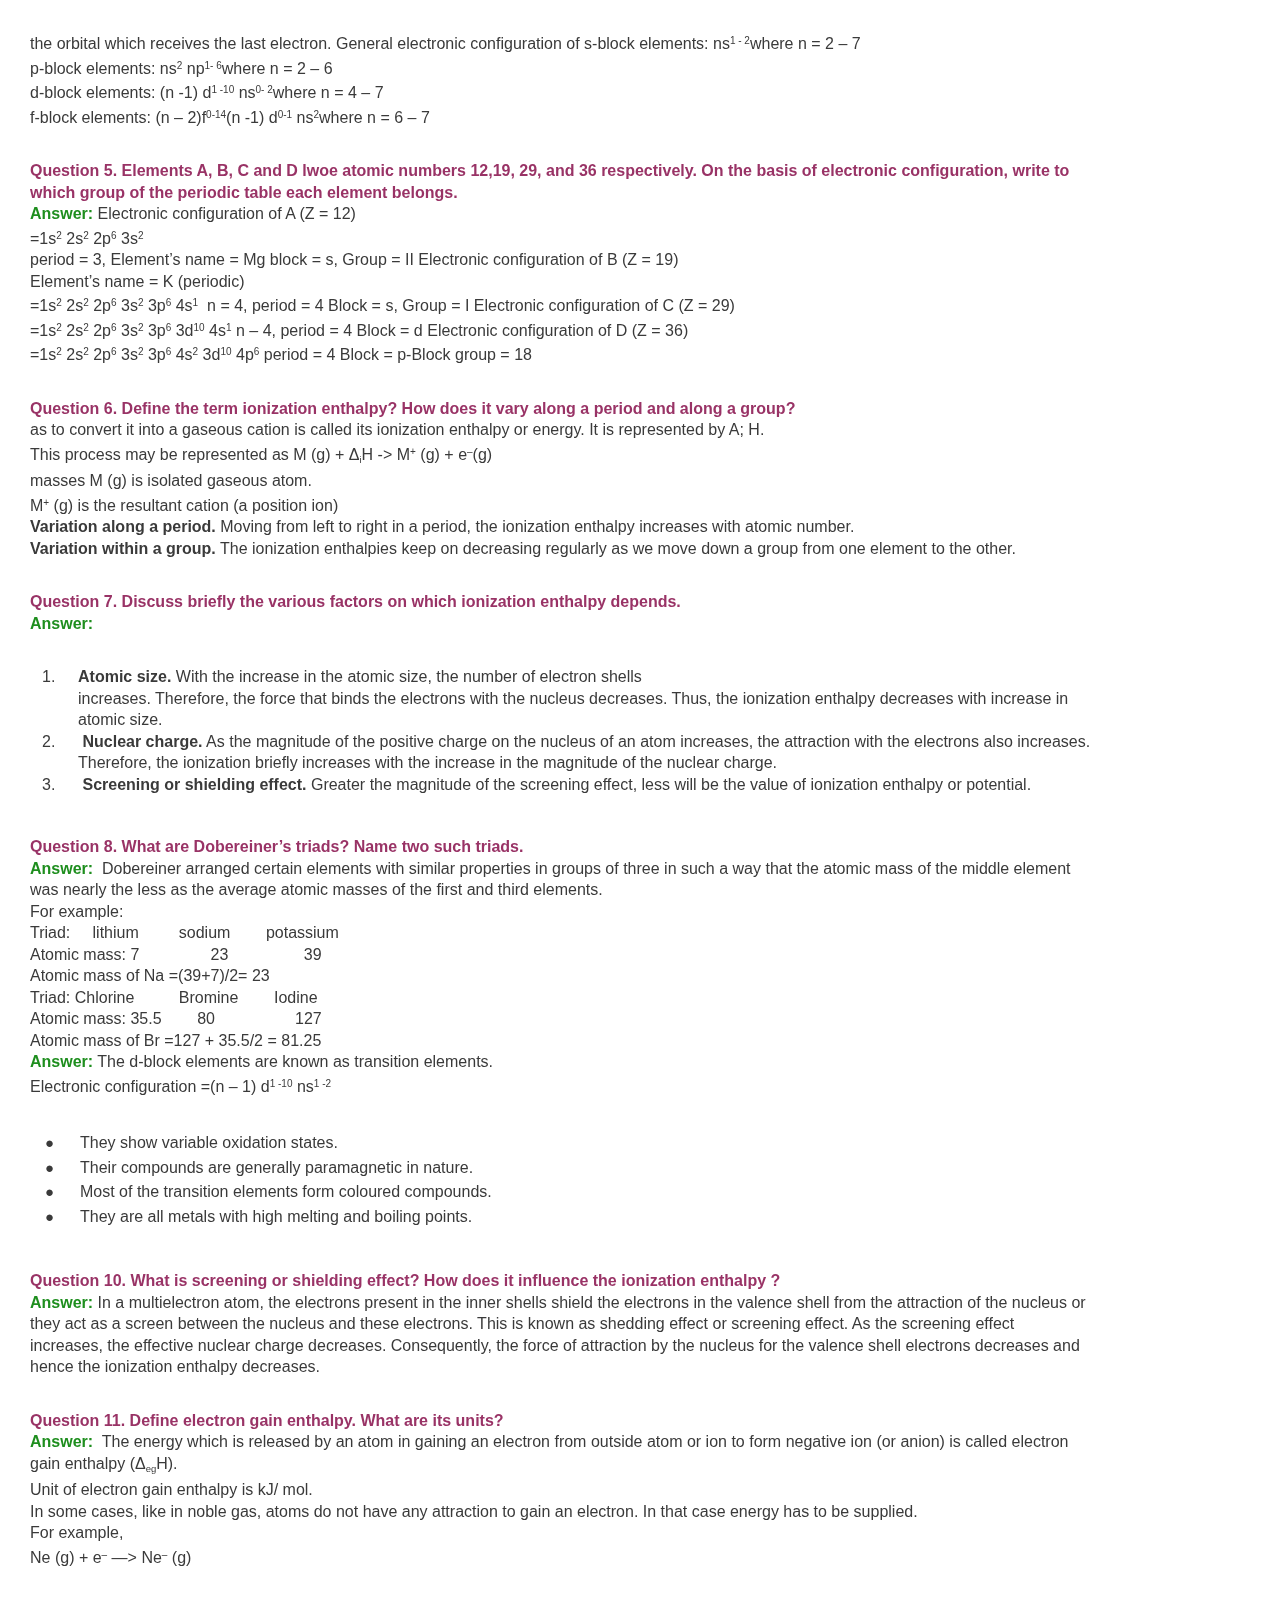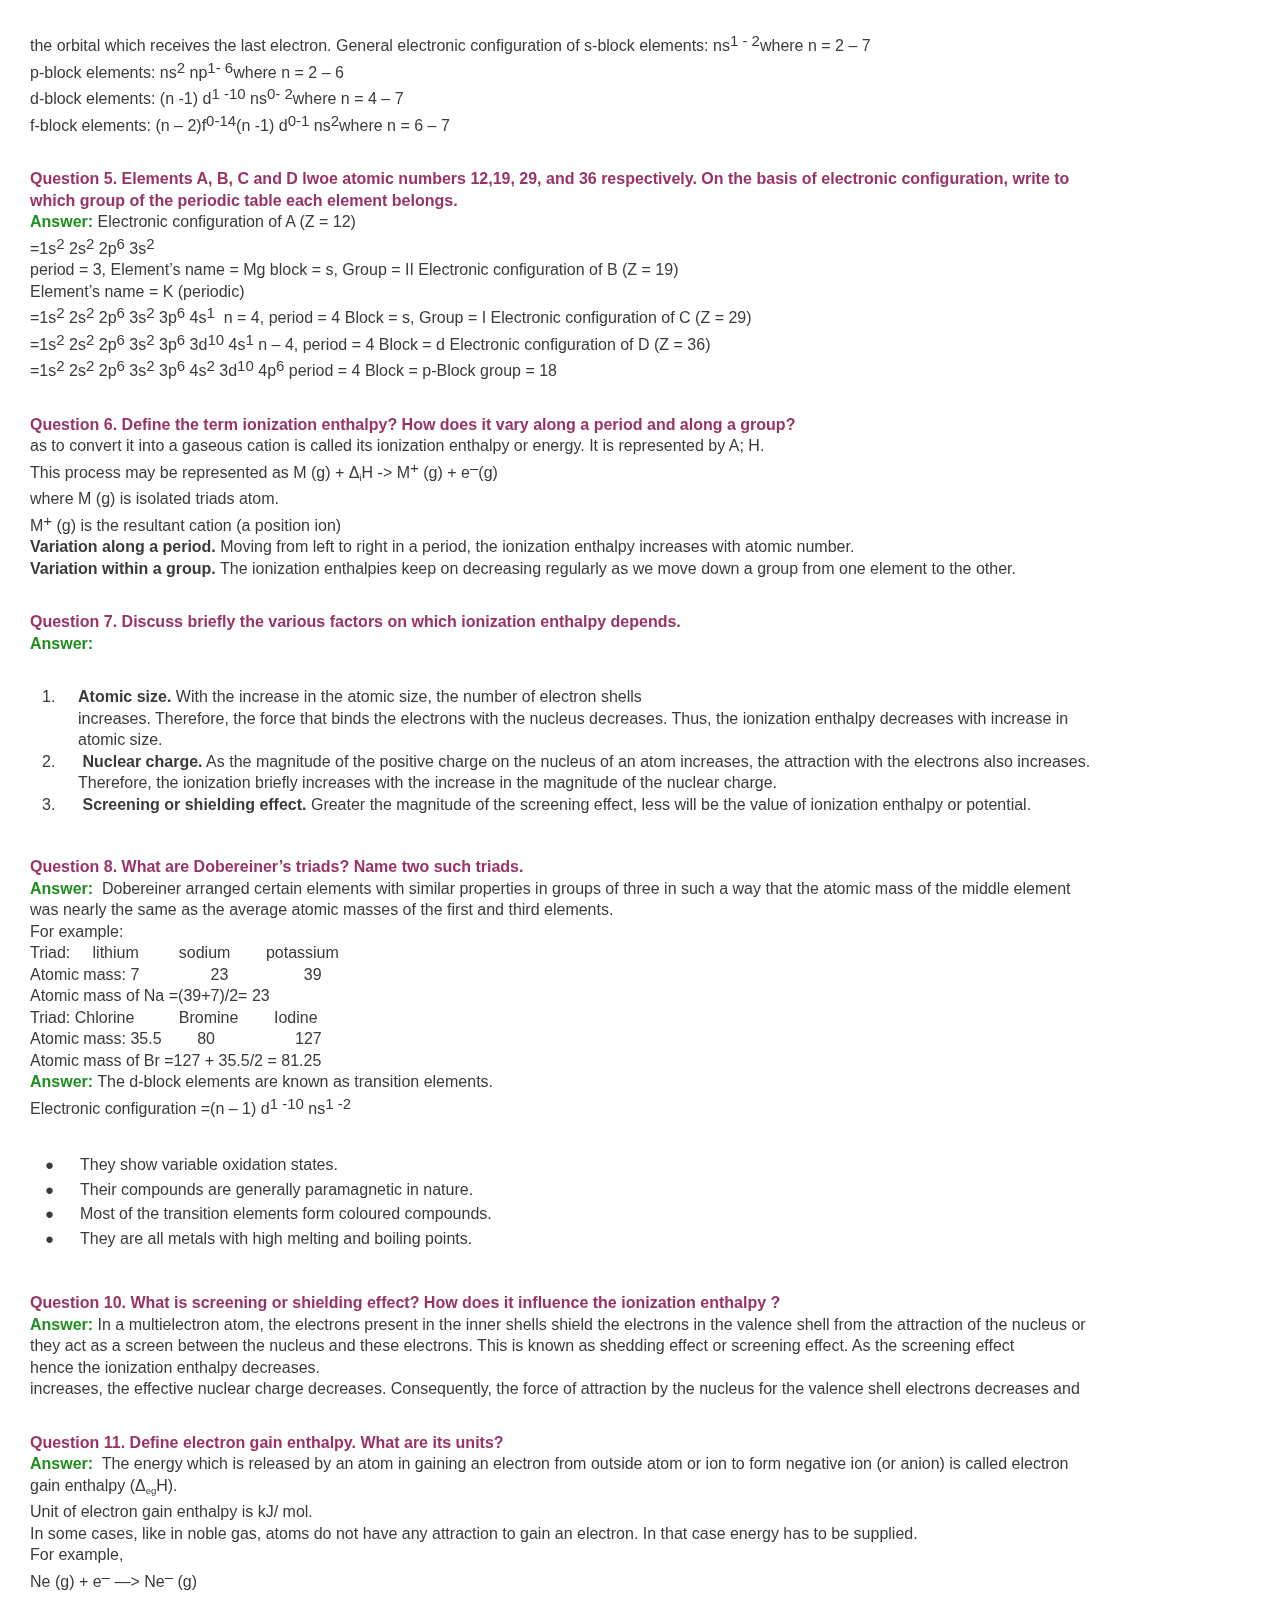--- a/index.html
+++ b/index.html
@@ -12,21 +12,21 @@
   body{
     width:1275px;height:1624px;overflow:hidden;background:var(--bg);
     font-family:"Liberation Sans","DejaVu Sans",sans-serif;
     font-size:16px;color:var(--body-color);
   }
   #doc{padding:30px 0 0 30px;}
   .line{white-space:pre;line-height:21.5px;min-height:21.5px;}
   .type-question .line{font-weight:bold;color:var(--q-color);}
   b{font-weight:bold;}
   .answer-label{color:var(--a-color);font-weight:bold;}
-  .sup{font-size:15px;vertical-align:5px;letter-spacing:0;margin-top:9px;}
+  .sup{font-size:10px;vertical-align:5px;letter-spacing:0;margin-top:9px;}
   .sub{font-size:9.5px;vertical-align:-3px;letter-spacing:0;}
   
   .block-question-5,.block-question-6,.block-question-7,.block-question-9,.block-question-11{margin-top:32px;}
   .block-question-8,.block-question-10{margin-top:41px;}
   .block-factors-list{margin-top:32px;}
   .block-characteristics-list{margin-top:34px;}
   
   .oli{position:relative;padding-left:48px;}
   .oli .num{position:absolute;left:12px;top:0;line-height:21.5px;}
   
@@ -55,21 +55,21 @@
       <div class="line">=1s<span class="sup">2</span> 2s<span class="sup">2</span> 2p<span class="sup">6</span> 3s<span class="sup">2</span> 3p<span class="sup">6</span> 4s<span class="sup">1</span>  n = 4, period = 4 Block = s, Group = I Electronic configuration of C (Z = 29)</div>
       <div class="line">=1s<span class="sup">2</span> 2s<span class="sup">2</span> 2p<span class="sup">6</span> 3s<span class="sup">2</span> 3p<span class="sup">6</span> 3d<span class="sup">10</span> 4s<span class="sup">1</span> n – 4, period = 4 Block = d Electronic configuration of D (Z = 36)</div>
       <div class="line">=1s<span class="sup">2</span> 2s<span class="sup">2</span> 2p<span class="sup">6</span> 3s<span class="sup">2</span> 3p<span class="sup">6</span> 4s<span class="sup">2</span> 3d<span class="sup">10</span> 4p<span class="sup">6</span> period = 4 Block = p-Block group = 18</div>
     </div>
     <div class="block block-question-6 type-question">
       <div class="line">Question 6. Define the term ionization enthalpy? How does it vary along a period and along a group?</div>
     </div>
     <div class="block block-answer-6 type-answer">
       <div class="line">as to convert it into a gaseous cation is called its ionization enthalpy or energy. It is represented by A; H.</div>
       <div class="line">This process may be represented as M (g) + Δ<span class="sub">i</span>H -&gt; M<span class="sup">+</span> (g) + e<span class="sup">–</span>(g)</div>
-      <div class="line">where M (g) is isolated triads atom.</div>
+      <div class="line">masses M (g) is isolated gaseous atom.</div>
       <div class="line">M<span class="sup">+</span> (g) is the resultant cation (a position ion)</div>
       <div class="line"><b>Variation along a period.</b> Moving from left to right in a period, the ionization enthalpy increases with atomic number.</div>
       <div class="line"><b>Variation within a group.</b> The ionization enthalpies keep on decreasing regularly as we move down a group from one element to the other.</div>
     </div>
     <div class="block block-question-7 type-question">
       <div class="line">Question 7. Discuss briefly the various factors on which ionization enthalpy depends.</div>
     </div>
     <div class="block block-answer-7 type-answer">
       <div class="line"><b class="answer-label">Answer:</b></div>
     </div>
@@ -88,21 +88,21 @@
       <div class="oli">
         <span class="num">3.</span>
         <div class="line"> <b>Screening or shielding effect.</b> Greater the magnitude of the screening effect, less will be the value of ionization enthalpy or potential.</div>
       </div>
     </div>
     <div class="block block-question-8 type-question">
       <div class="line">Question 8. What are Dobereiner’s triads? Name two such triads.</div>
     </div>
     <div class="block block-answer-8 type-answer">
       <div class="line"><b class="answer-label">Answer:</b>  Dobereiner arranged certain elements with similar properties in groups of three in such a way that the atomic mass of the middle element</div>
-      <div class="line">was nearly the same as the average atomic masses of the first and third elements.</div>
+      <div class="line">was nearly the less as the average atomic masses of the first and third elements.</div>
       <div class="line">For example:</div>
       <div class="line">Triad:     lithium         sodium        potassium</div>
       <div class="line">Atomic mass: 7                23                 39</div>
       <div class="line">Atomic mass of Na =(39+7)/2= 23</div>
       <div class="line">Triad: Chlorine          Bromine        Iodine</div>
       <div class="line">Atomic mass: 35.5        80                  127</div>
       <div class="line">Atomic mass of Br =127 + 35.5/2 = 81.25</div>
     </div>
     <div class="block block-answer-9 type-answer">
       <div class="line"><b class="answer-label">Answer:</b> The d-block elements are known as transition elements.</div>
@@ -113,22 +113,22 @@
       <div class="uli"><span class="bullet">●</span><span class="btext">Their compounds are generally paramagnetic in nature.</span></div>
       <div class="uli"><span class="bullet">●</span><span class="btext">Most of the transition elements form coloured compounds.</span></div>
       <div class="uli"><span class="bullet">●</span><span class="btext">They are all metals with high melting and boiling points.</span></div>
     </div>
     <div class="block block-question-10 type-question">
       <div class="line">Question 10. What is screening or shielding effect? How does it influence the ionization enthalpy ?</div>
     </div>
     <div class="block block-answer-10 type-answer">
       <div class="line"><b class="answer-label">Answer:</b> In a multielectron atom, the electrons present in the inner shells shield the electrons in the valence shell from the attraction of the nucleus or</div>
       <div class="line">they act as a screen between the nucleus and these electrons. This is known as shedding effect or screening effect. As the screening effect</div>
+      <div class="line">increases, the effective nuclear charge decreases. Consequently, the force of attraction by the nucleus for the valence shell electrons decreases and</div>
       <div class="line">hence the ionization enthalpy decreases.</div>
-      <div class="line">increases, the effective nuclear charge decreases. Consequently, the force of attraction by the nucleus for the valence shell electrons decreases and</div>
     </div>
     <div class="block block-question-11 type-question">
       <div class="line">Question 11. Define electron gain enthalpy. What are its units?</div>
     </div>
     <div class="block block-answer-11 type-answer">
       <div class="line"><b class="answer-label">Answer:</b>  The energy which is released by an atom in gaining an electron from outside atom or ion to form negative ion (or anion) is called electron</div>
       <div class="line">gain enthalpy (Δ<span class="sub">eg</span>H).</div>
       <div class="line">Unit of electron gain enthalpy is kJ/ mol.</div>
       <div class="line">In some cases, like in noble gas, atoms do not have any attraction to gain an electron. In that case energy has to be supplied.</div>
       <div class="line">For example,</div>

